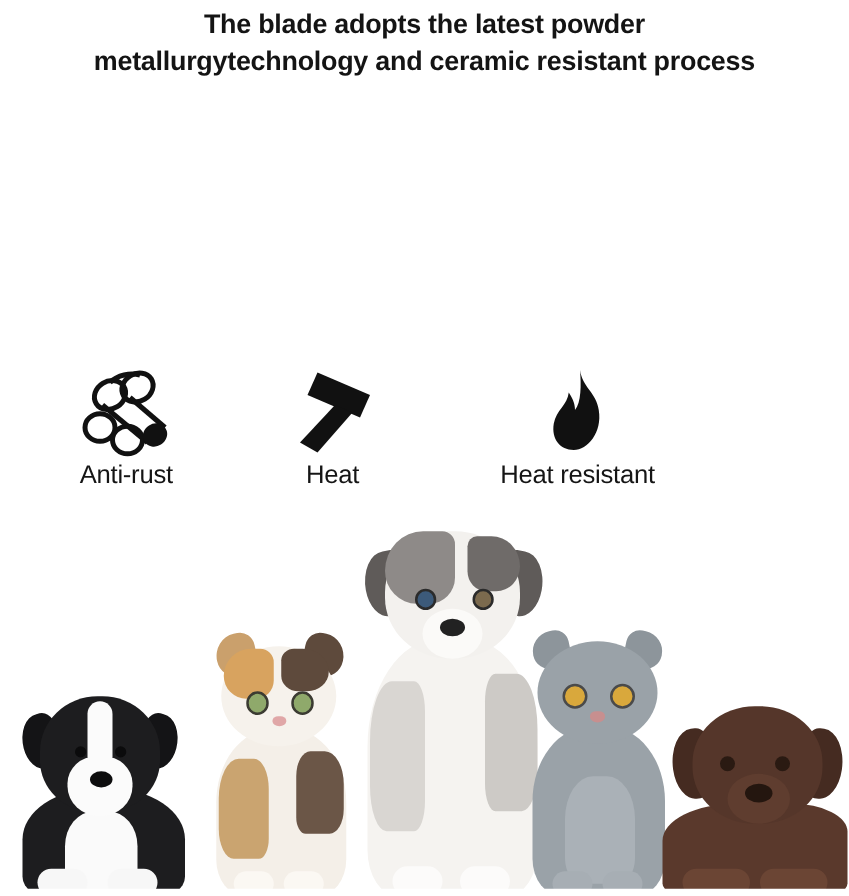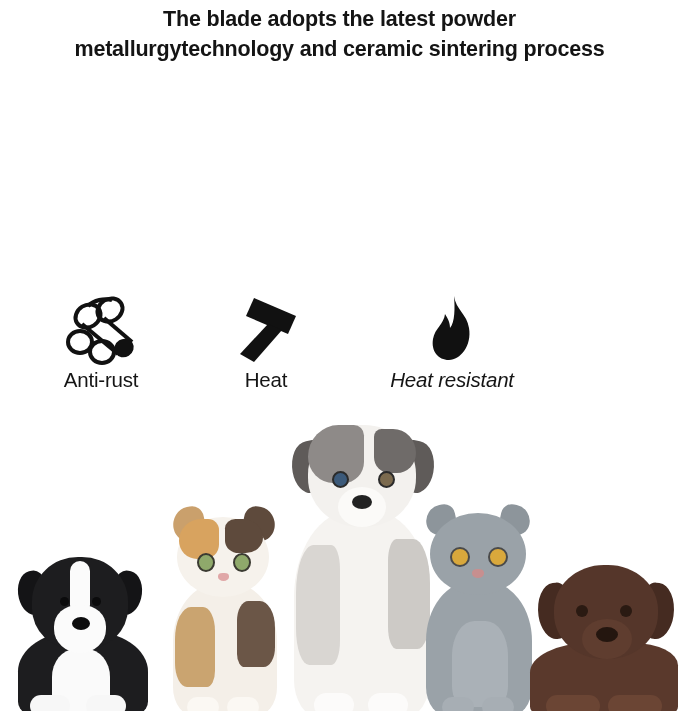--- a/index.html
+++ b/index.html
@@ -221,21 +221,21 @@
   }
   .feature .flabel {
     font-size: 20.5px;
     font-weight: normal;
     color: #151515;
     letter-spacing: -0.2px;
     white-space: nowrap;
   }
   .f0 { left: 22px;  width: 158px; text-align: center; }
   .f1 { left: 196px; width: 140px; }
-  .f2 { left: 358px; width: 188px; font-style: italic; }
+  .f2 { left: 368px; width: 188px; }
   .f3 { left: 562px; width: 112px; }
 
   
   .animals {
     position: absolute;
     left: 0;
     top: 414px;
     width: 679px;
     height: 303px;
     overflow: hidden;
@@ -334,21 +334,21 @@
     background: #ffffff;
   }
 </style>
 </head>
 <body>
 
 <div id="page">
 
   <div class="headline">
     <span class="l1">The blade adopts the latest powder</span>
-    <span class="l2">metallurgytechnology and ceramic sintering process</span>
+    <span class="l2">metallurgytechnology and ceramic resistant process</span>
   </div>
 
 
   <div class="features">
 
     <div class="feature f0">
       <div class="ficon">
         <svg width="86" height="72" viewBox="0 0 86 72" aria-hidden="true">
           <g fill="none" stroke="#111111" stroke-width="4">
             <ellipse cx="30" cy="22" rx="13" ry="11" transform="rotate(-32 30 22)"></ellipse>

